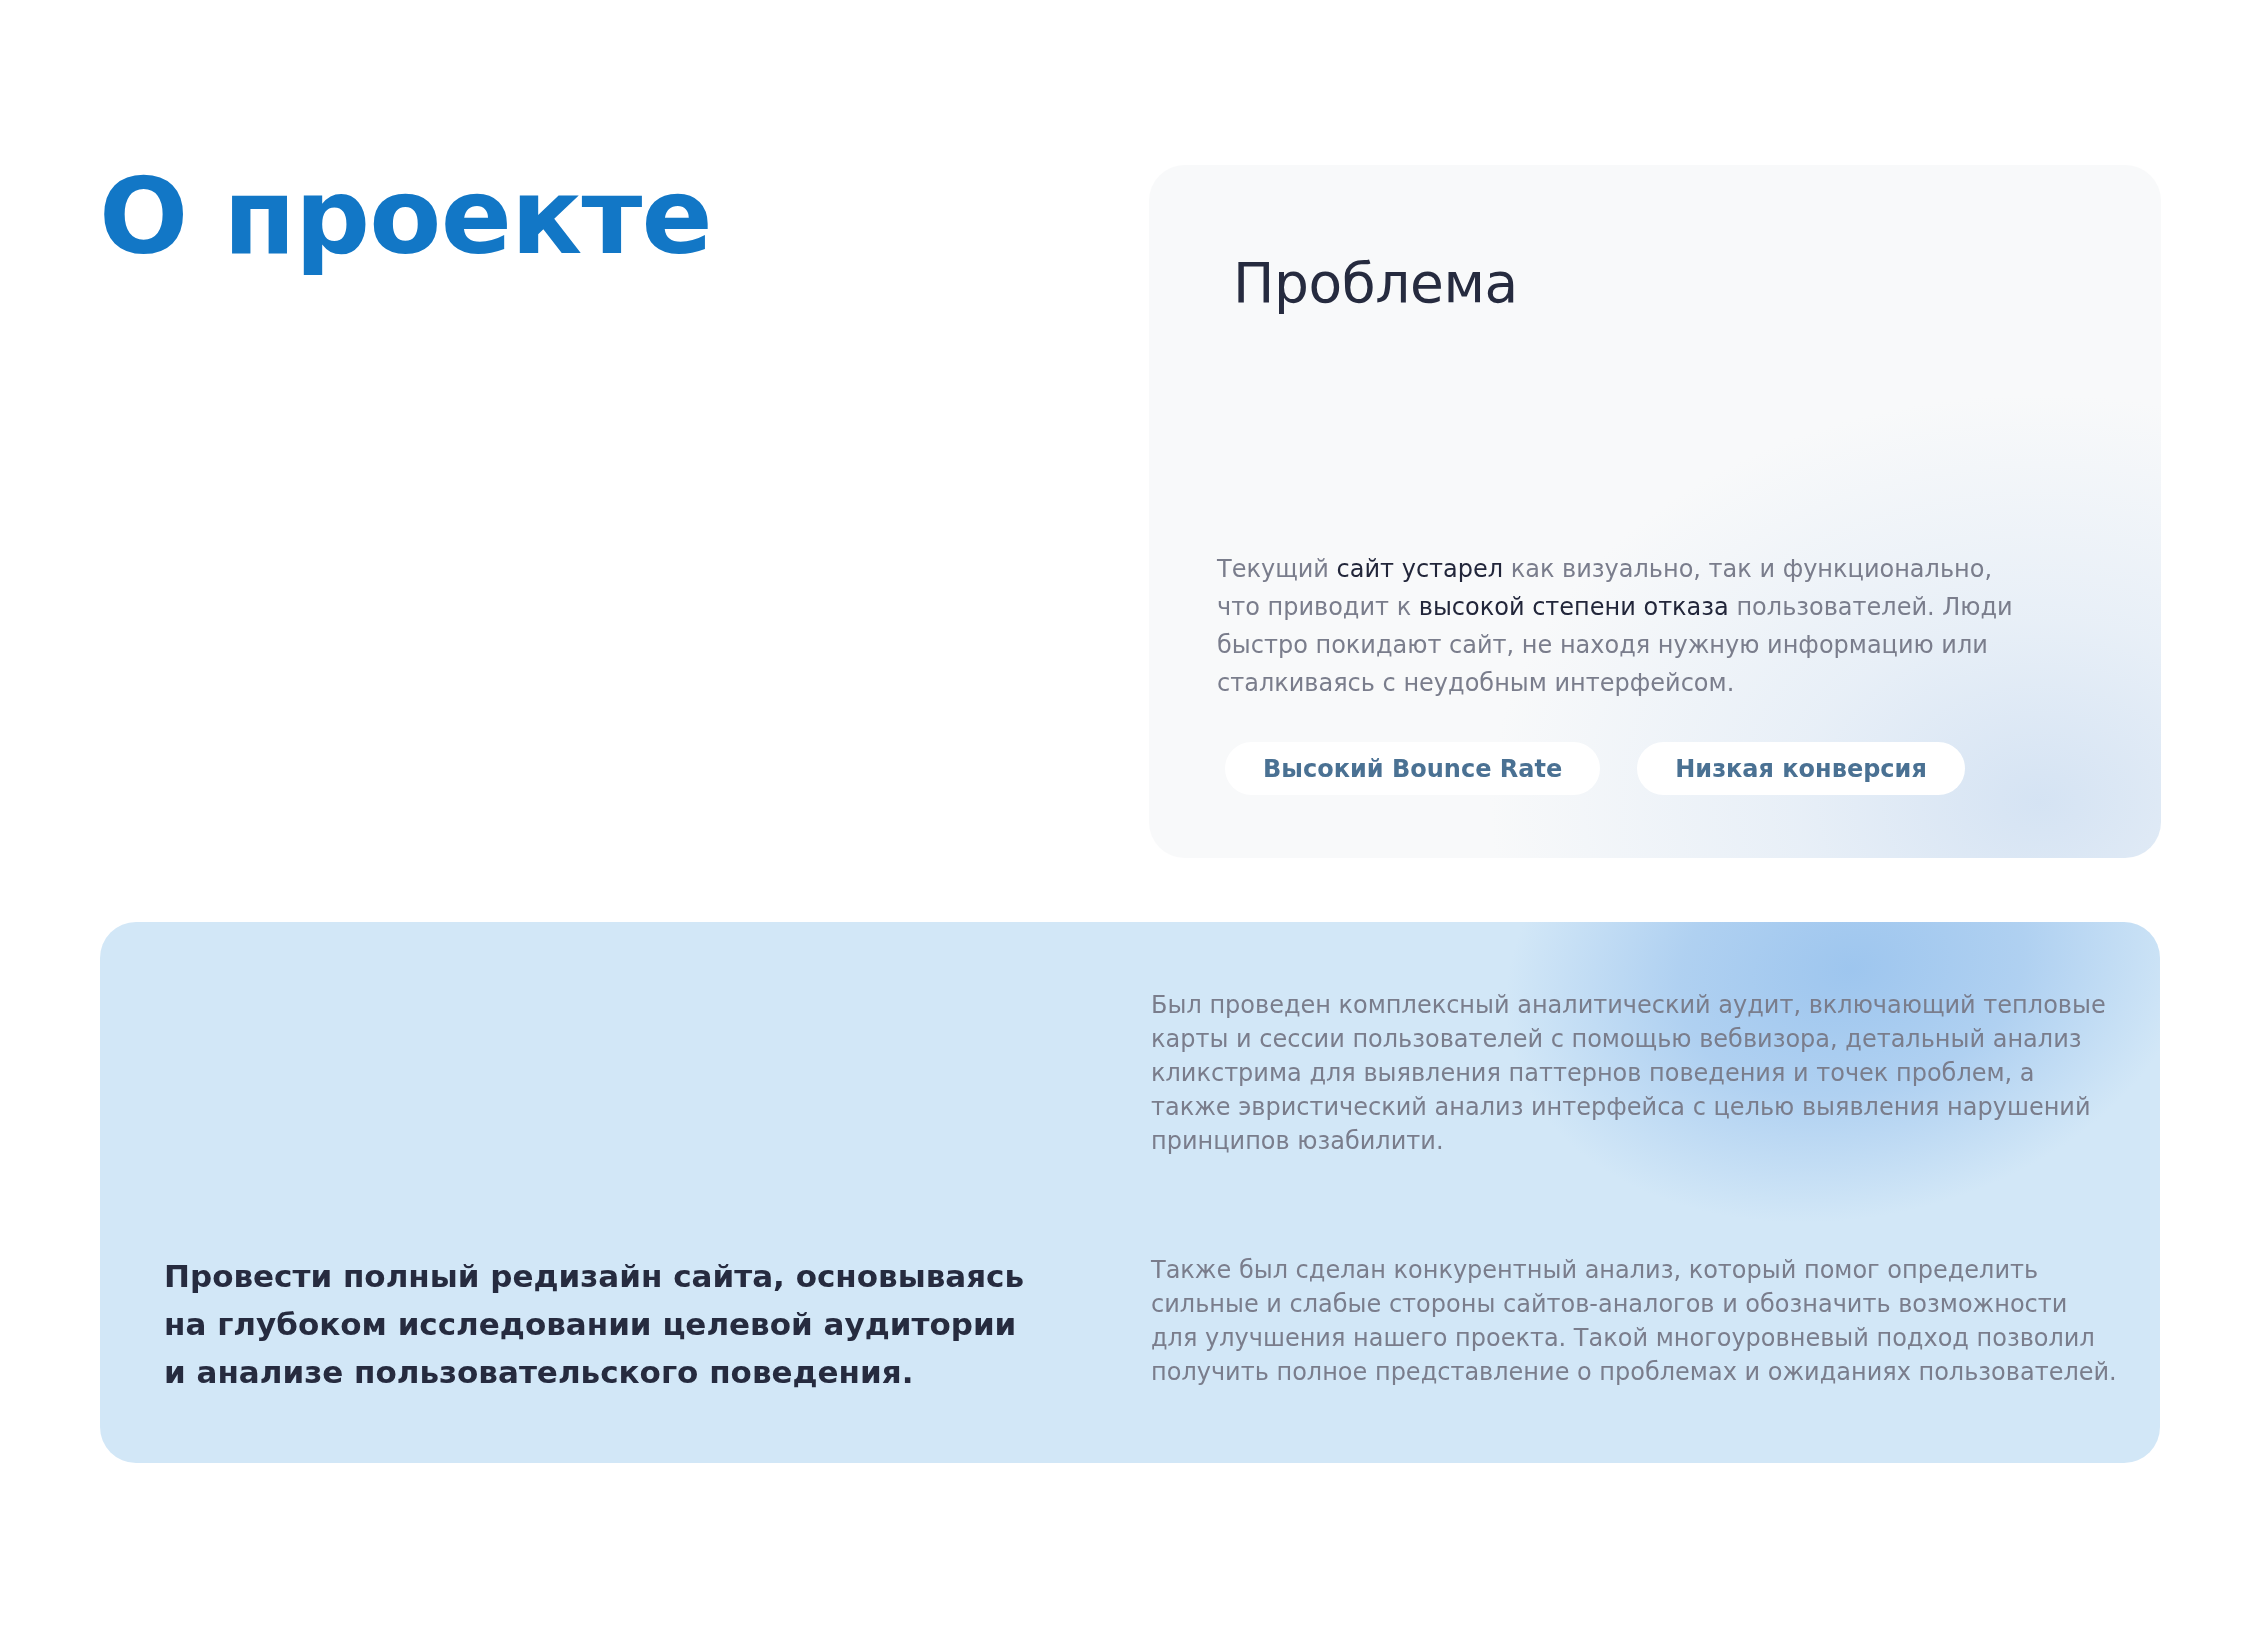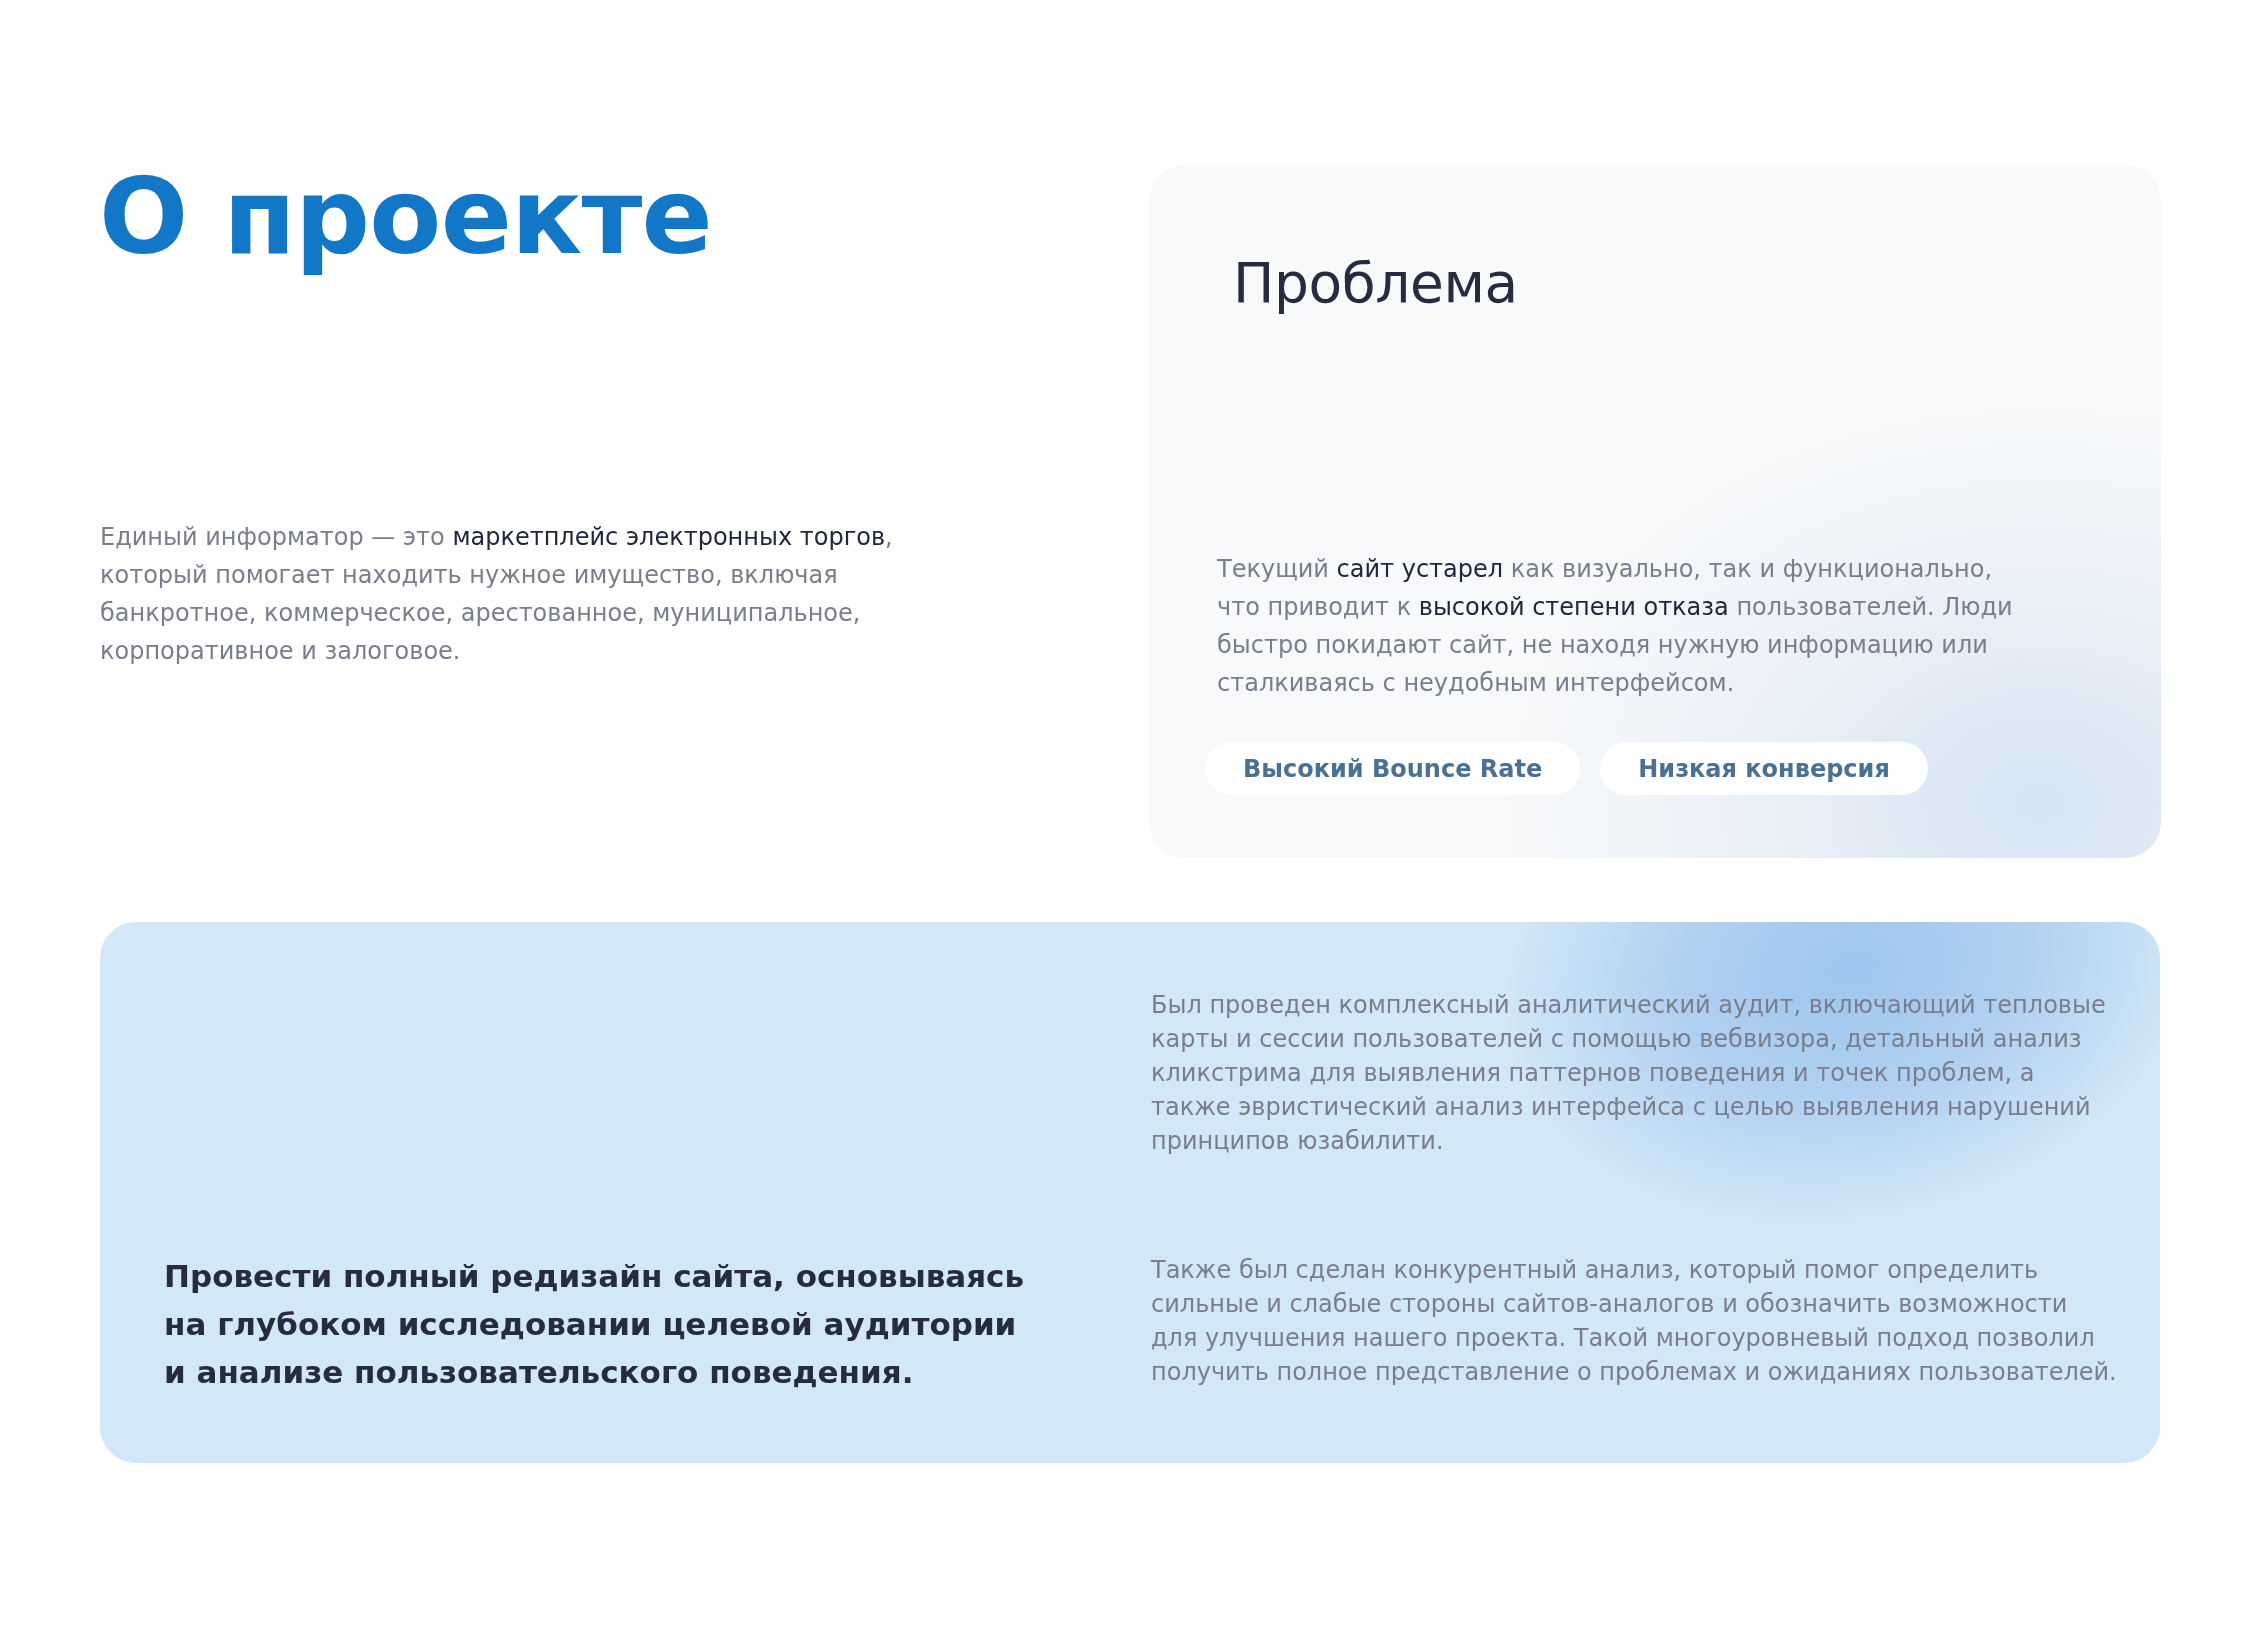--- a/index.html
+++ b/index.html
@@ -29,21 +29,21 @@
   }
   .card-heading {
     position: absolute; margin: 16px; font-size: 55px; line-height: 66px;
     font-weight: 500; color: #262b3f; letter-spacing: -0.4px;
   }
   .card-problem .card-heading { left: 68px; top: 69px; }
   .problem-body {
     position: absolute; left: 68px; top: 385px; width: 824px;
     font-size: 24px; line-height: 38px; color: #7a7d8c; margin: 0;
   }
-  .tags { position: absolute; left: 56px; top: 577px; display: flex; gap: 20px; }
+  .tags { position: absolute; left: 76px; top: 577px; display: flex; gap: 37px; }
   .tag {
     height: 53px; padding: 0 38px; border-radius: 27px; background: #ffffff;
     display: flex; align-items: center;
     font-size: 24px; font-weight: 600; color: #4a7193; cursor: pointer;
   }
 
   .card-solution {
     position: absolute; left: 100px; top: 922px; width: 2060px; height: 541px;
     border-radius: 36px; overflow: hidden; background: #d2e7f7;
   }
@@ -64,21 +64,20 @@
   }
   .st1 { top: 66px; }
   .st2 { top: 331px; }
 </style>
 </head>
 <body>
 
 <h1 class="page-title">О проекте</h1>
 
 <div class="intro">
-  <p><span>Единый информатор — это </span><span class="dark">маркетплейс электронных торгов</span><span>, который помогает находить нужное имущество, включая банкротное, коммерческое, арестованное, муниципальное, корпоративное и залоговое.</span></p>
 </div>
 
 <section class="card-problem">
   <h2 class="card-heading">Проблема</h2>
   <p class="problem-body"><span>Текущий </span><span class="dark">сайт устарел</span><span> как визуально, так и функционально, что приводит к </span><span class="dark">высокой степени отказа</span><span> пользователей. Люди быстро покидают сайт, не находя нужную информацию или сталкиваясь с неудобным интерфейсом.</span></p>
   <div class="tags">
     <div class="tag">Высокий Bounce Rate</div>
     <div class="tag">Низкая конверсия</div>
   </div>
 </section>

